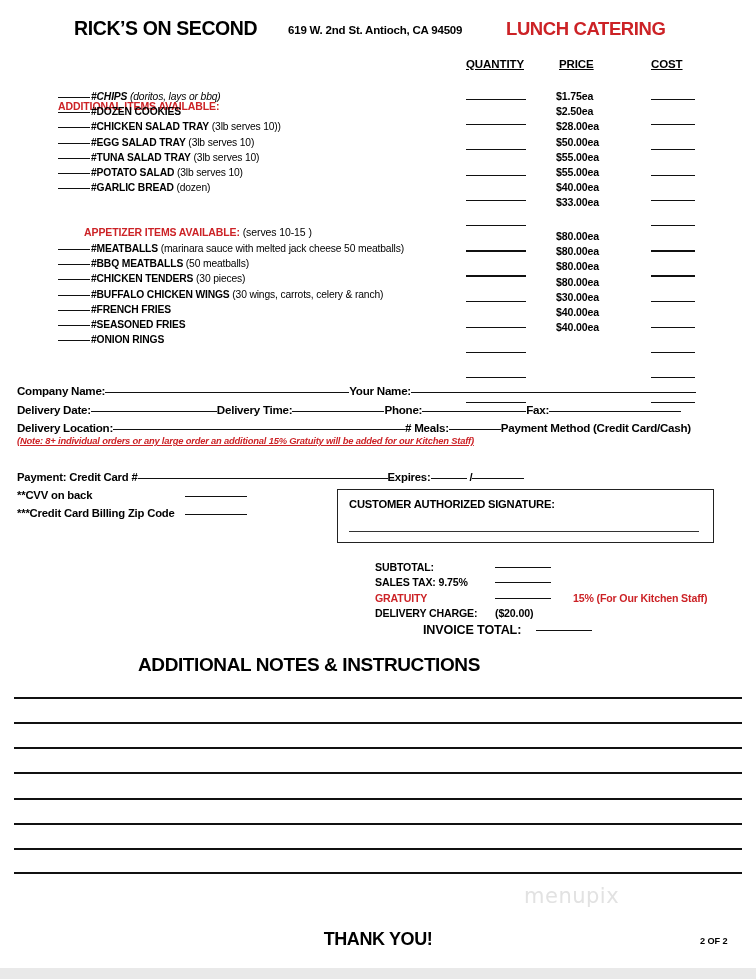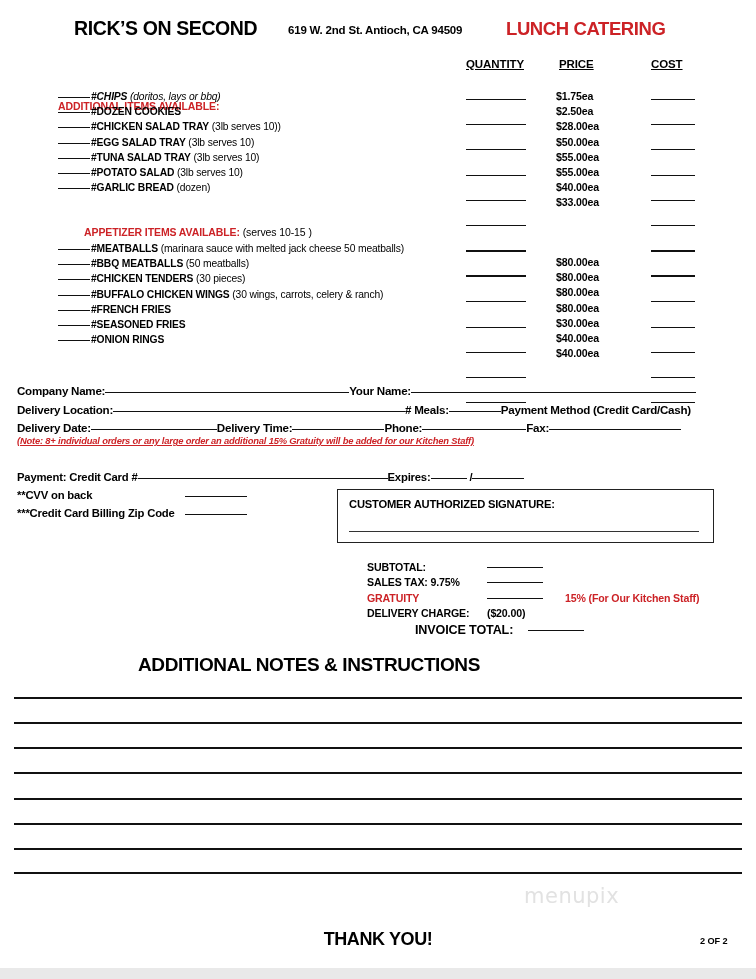--- a/index.html
+++ b/index.html
@@ -241,20 +241,21 @@
   }
   .total-row {
     position: relative;
     height: 15.3px;
     line-height: 15.3px;
     white-space: nowrap;
   }
   .total-label {
     display: inline-block;
     width: 120px;
+    margin-left: 8px;
   }
   .total-value {
     display: inline-block;
     width: 66px;
     text-align: left;
   }
   .total-blank {
     display: inline-block;
     width: 56px;
     border-bottom: 1.4px solid #111;
@@ -437,21 +438,21 @@
       <div class="blank-row">
         <span class="blank-line"></span>
       </div>
       <div class="blank-row">
         <span class="blank-line"></span>
       </div>
       <div class="blank-row">
         <span class="blank-line"></span>
       </div>
     </div>
-  <div class="price-col" id="appetizer-price" style="top:255px;">
+  <div class="price-col" id="appetizer-price" style="top:229px;">
       <div class="price-row">$80.00ea</div>
       <div class="price-row">$80.00ea</div>
       <div class="price-row">$80.00ea</div>
       <div class="price-row">$80.00ea</div>
       <div class="price-row">$30.00ea</div>
       <div class="price-row">$40.00ea</div>
       <div class="price-row">$40.00ea</div>
     </div>
   <div class="cost-col" id="appetizer-cost" style="top:241px;">
       <div class="blank-row">
@@ -475,24 +476,24 @@
       <div class="blank-row">
         <span class="blank-line"></span>
       </div>
     </div>
 
   <div class="form-block" style="top:382px;">
     <div class="form-line">
       <span>Company Name:</span><span class="fill" style="width:244px;"></span><span>Your Name:</span><span class="fill" style="width:285px;"></span>
     </div>
     <div class="form-line">
+      <span>Delivery Date:</span><span class="fill" style="width:126px;"></span><span>Delivery Time:</span><span class="fill" style="width:92px;"></span><span>Phone:</span><span class="fill" style="width:104px;"></span><span>Fax:</span><span class="fill" style="width:132px;"></span>
+    </div>
+    <div class="form-line">
       <span>Delivery Location:</span><span class="fill" style="width:292px;"></span><span># Meals:</span><span class="fill" style="width:52px;"></span><span>Payment Method (Credit Card/Cash)</span>
-    </div>
-    <div class="form-line">
-      <span>Delivery Date:</span><span class="fill" style="width:126px;"></span><span>Delivery Time:</span><span class="fill" style="width:92px;"></span><span>Phone:</span><span class="fill" style="width:104px;"></span><span>Fax:</span><span class="fill" style="width:132px;"></span>
     </div>
   </div>
   <div class="note-red" style="top:435px;">(Note: 8+ individual orders or any large order an additional 15% Gratuity will be added for our Kitchen Staff)</div>
 
   <div class="pay-block" style="top:468px;">
     <div class="pay-line">
       <span>Payment: Credit Card #</span><span class="fill" style="width:250px;"></span><span>Expires:</span><span class="fill" style="width:36px;"></span> <span>/</span><span class="fill" style="width:52px;"></span>
     </div>
     <div class="pay-line">
       <span class="pay-label-wide">**CVV on back</span><span class="fill" style="width:62px;"></span>

